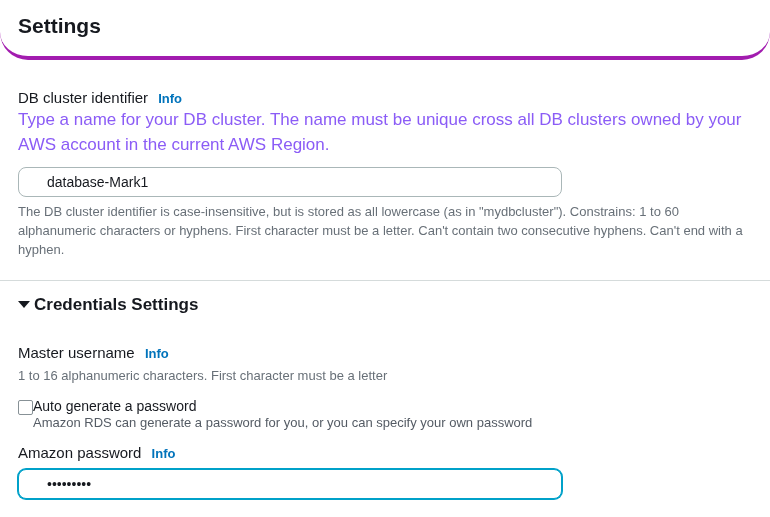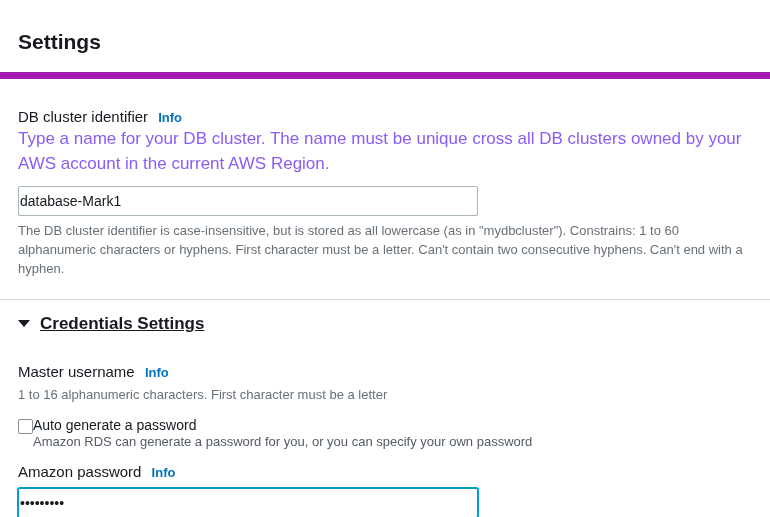--- a/index.html
+++ b/index.html
@@ -8,22 +8,23 @@
       box-sizing: border-box;
     }
     body {
       font-family: "Amazon Ember", "Helvetica Neue", Arial, sans-serif;
       background: #ffffff;
       color: #16191f;
       width: 770px;
       font-size: 14px;
     }
     .page-header {
-      padding: 30px 18px 18px 18px;
-      border-bottom: 7px solid #a21caf;
+      padding: 14px 18px 18px 18px;
+      border-bottom: 4px solid #a21caf;
+      border-radius: 28px;
     }
     .page-header h1 {
       font-size: 21px;
       font-weight: 700;
       color: #16191f;
     }
     .section {
       padding: 16px 18px 12px 18px;
     }
     .section-divider {
@@ -43,45 +44,44 @@
       margin-left: 6px;
       cursor: pointer;
     }
     .field-description {
       font-size: 17px;
       color: #8b5cf6;
       margin-bottom: 10px;
       line-height: 1.45;
     }
     .text-input {
-      width: 460px;
-      padding: 6px 1px;
+      width: 544px;
+      padding: 6px 28px;
       font-size: 14px;
       border: 1px solid #aab7b8;
-      border-radius: 2px;
+      border-radius: 8px;
       color: #16191f;
       font-family: inherit;
     }
     .text-input.focused {
       border: 1px solid #00a1c9;
       box-shadow: 0 0 0 1px #00a1c9;
     }
     .field-hint {
       font-size: 13px;
       color: #687078;
       margin-top: 6px;
       line-height: 1.45;
     }
     .expandable-header {
       padding: 14px 18px 10px 18px;
       display: flex;
       align-items: center;
-      gap: 10px;
+      gap: 4px;
       cursor: pointer;
-      text-decoration: underline;
     }
     .caret-icon {
       width: 0;
       height: 0;
       border-left: 6px solid transparent;
       border-right: 6px solid transparent;
       border-top: 7px solid #16191f;
     }
     .expandable-title {
       font-size: 17px;

